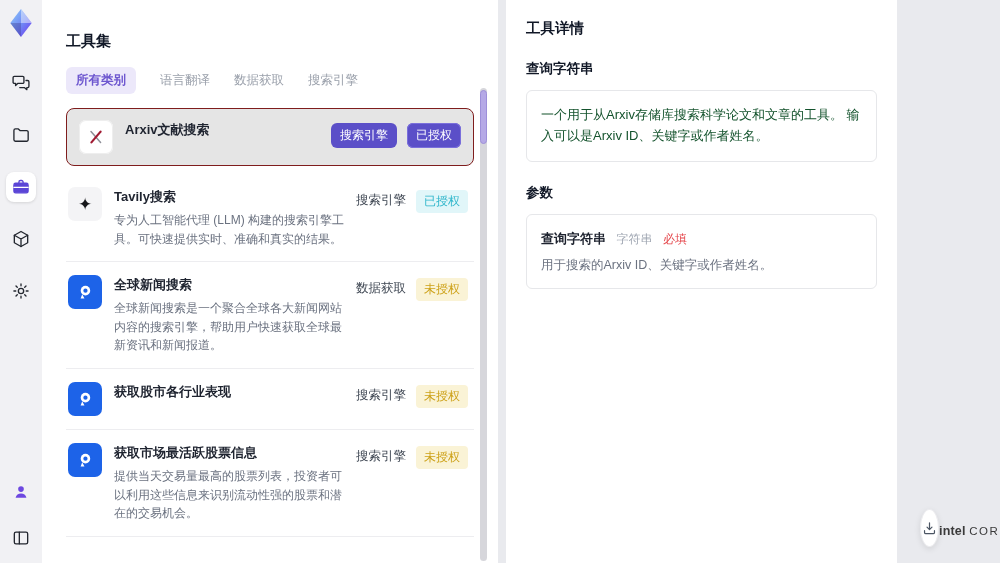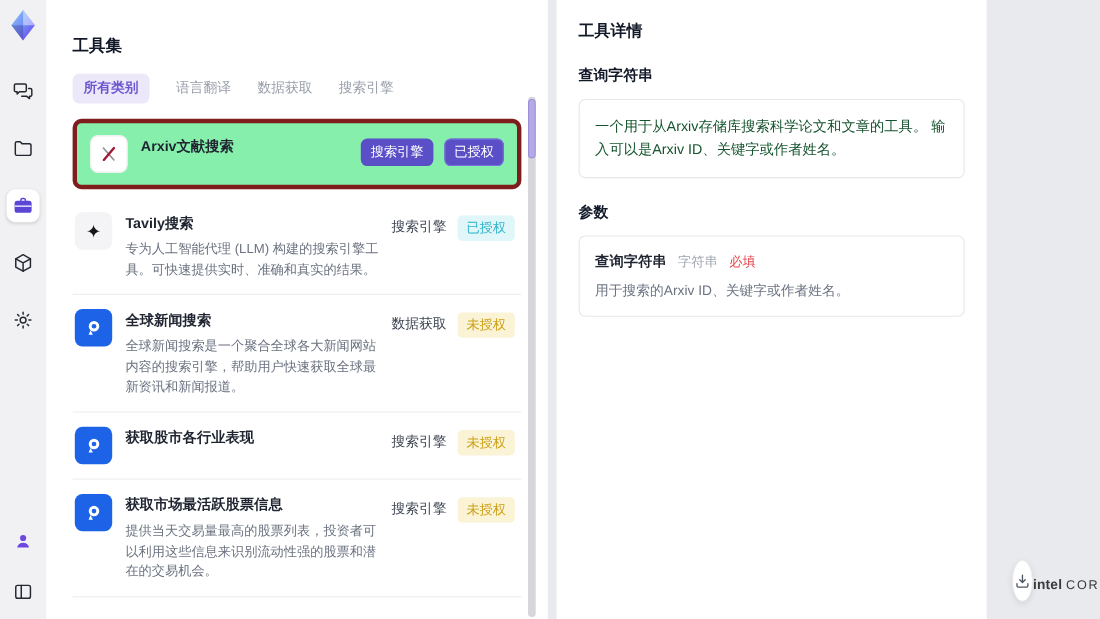--- a/index.html
+++ b/index.html
@@ -19,21 +19,21 @@
   .rail-bottom { display:flex; flex-direction:column; gap:16px; align-items:center; }
 
   
   .list-panel { width:456px; height:563px; background:#fff; padding:32px 24px 0; position:relative; overflow:hidden; }
   .page-title { font-size:15px; font-weight:bold; color:#111827; }
   .tabs { display:flex; gap:24px; align-items:center; margin:16px 0 14px; }
   .tab { font-size:12.5px; color:#9aa0ab; cursor:pointer; white-space:nowrap; }
   .tab.active { background:#ece8fa; color:#6d56cf; padding:5px 10px; border-radius:6px; font-weight:bold; }
 
   .tool-row { display:flex; gap:12px; padding:13px 6px 13px 2px; border-bottom:1px solid #ededf0; cursor:pointer; }
-  .tool-row.selected { background:#86efac; border:4px solid #7f1d1d; border-radius:8px; padding:11px 12px; margin-bottom:8px; }
+  .tool-row.selected { background:#e5e5e5; border:1px solid #7f1d1d; border-radius:8px; padding:11px 12px; margin-bottom:8px; }
   .tool-icon { width:34px; height:34px; border-radius:7px; flex-shrink:0; display:flex; align-items:center; justify-content:center; }
   .icon-white { background:#ffffff; box-shadow:0 0 0 1px #eee inset; }
   .icon-gray { background:#f4f4f6; }
   .icon-blue { background:#1d63e8; }
   .tool-main { flex:1; min-width:0; padding-top:1px; }
   .tool-name { font-size:13px; font-weight:bold; color:#1f2430; margin-bottom:5px; }
   .tool-desc { font-size:12px; color:#6b7280; line-height:1.55; }
   .row-tags { margin-left:auto; display:flex; gap:10px; align-items:flex-start; padding-top:3px; white-space:nowrap; flex-shrink:0; }
   .badge-solid { background:#5b4fc8; color:#fff; font-size:12px; padding:4px 9px; border-radius:6px; }
   .badge-solid.outline { box-shadow:0 0 0 1px #7a6fdc inset; }

